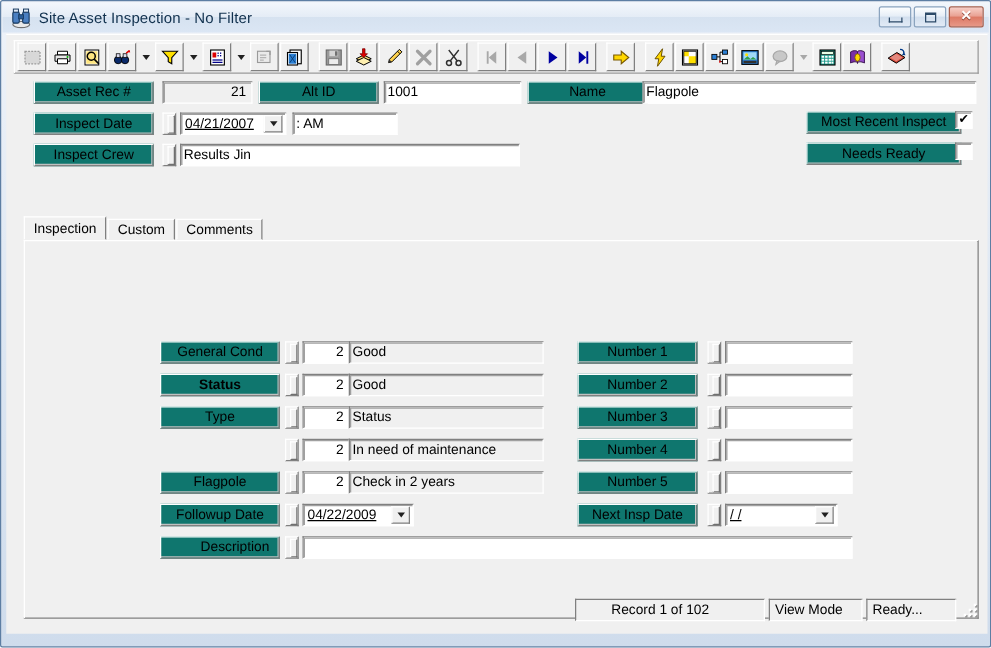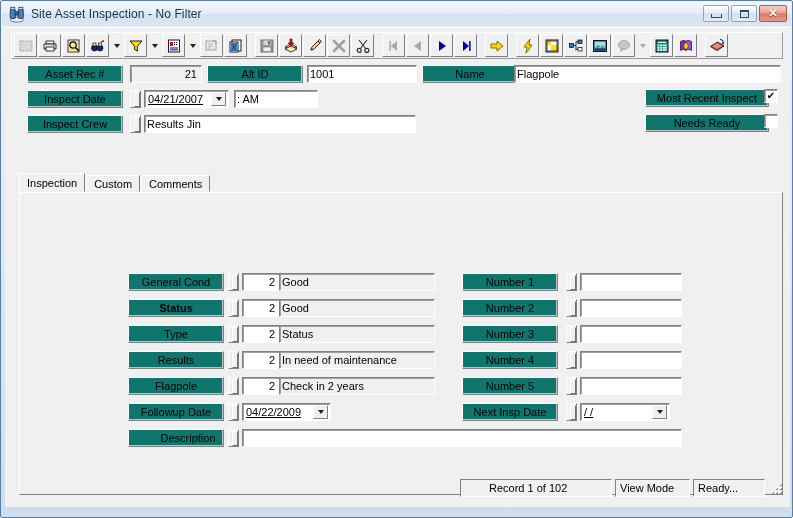--- a/index.html
+++ b/index.html
@@ -471,21 +471,20 @@
         <div class="fld right" style="left:222px;top:106px;width:38px;">2</div>
         <div class="fld readonly" style="left:259px;top:106px;width:156px;">Good</div>
 
         <div class="lblbtn" style="left:108px;top:132px;width:96px;">Type</div>
         <div class="spin" style="left:208px;top:132px;">
             <i></i>
           </div>
         <div class="fld right" style="left:222px;top:132px;width:38px;">2</div>
         <div class="fld readonly" style="left:259px;top:132px;width:156px;">Status</div>
 
-        <div class="lblbtn" style="left:108px;top:158px;width:96px;">Results</div>
         <div class="spin" style="left:208px;top:158px;">
             <i></i>
           </div>
         <div class="fld right" style="left:222px;top:158px;width:38px;">2</div>
         <div class="fld readonly" style="left:259px;top:158px;width:156px;">In need of maintenance</div>
 
         <div class="lblbtn" style="left:108px;top:184px;width:96px;">Flagpole</div>
         <div class="spin" style="left:208px;top:184px;">
             <i></i>
           </div>

